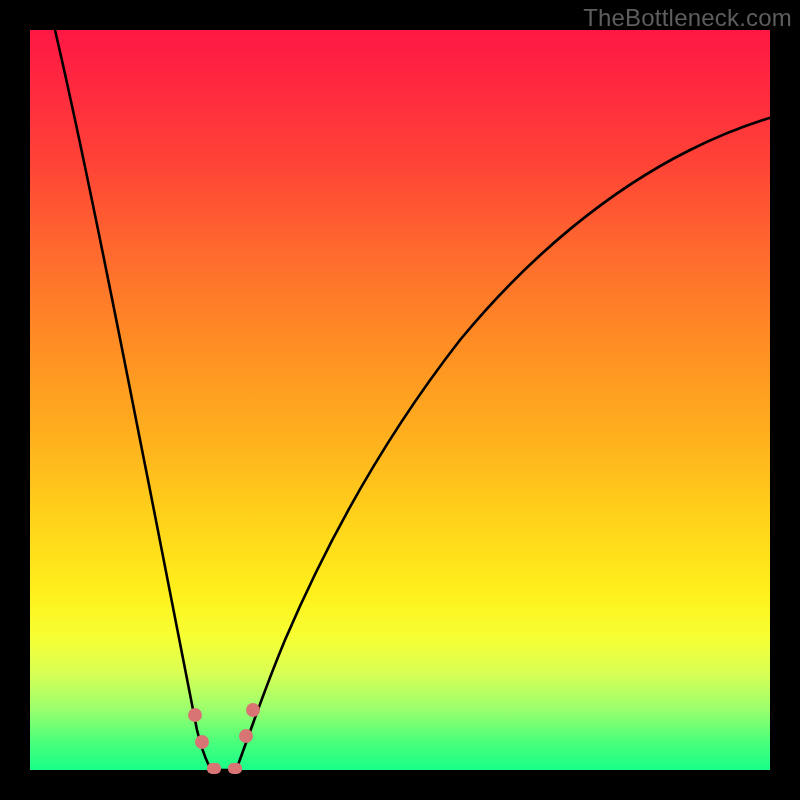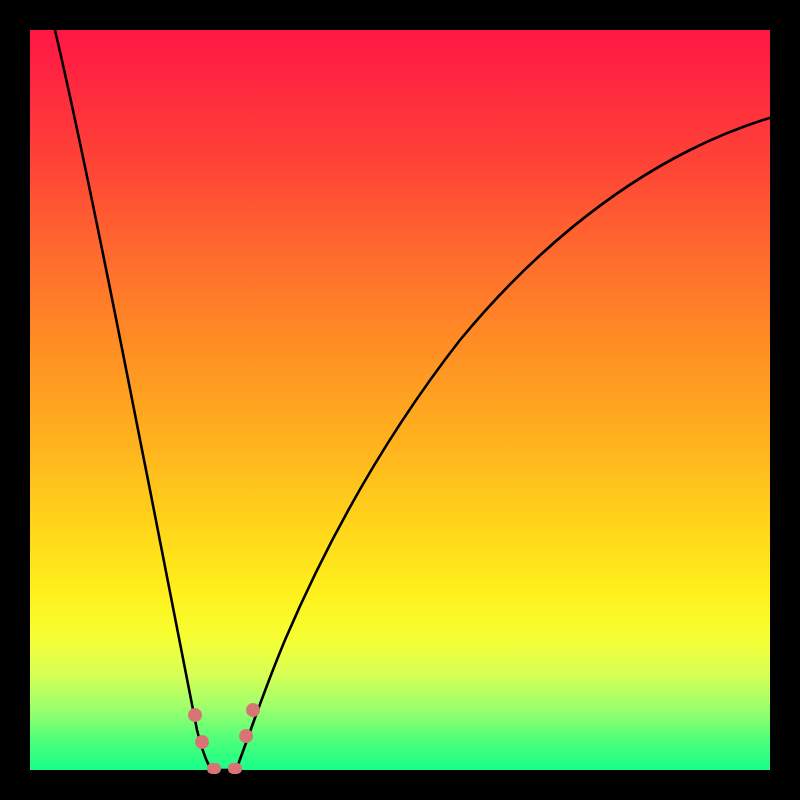--- a/index.html
+++ b/index.html
@@ -65,20 +65,21 @@
   .dot {
     fill: #d87474;
     stroke: none;
   }
 </style>
 </head>
 <body>
 
 <div class="outer">
 
+  <div class="watermark">TheBottleneck.com</div>
 
   <div class="plot">
     <svg class="curve" viewBox="0 0 740 740">
 
       <path class="v1" d="M 25 0
                C 60 150, 90 310, 120 460
                C 140 560, 155 640, 167 700
                C 172 720, 177 734, 182 740"></path>
       <path class="v1" d="M 182 740
                L 206 740"></path>

